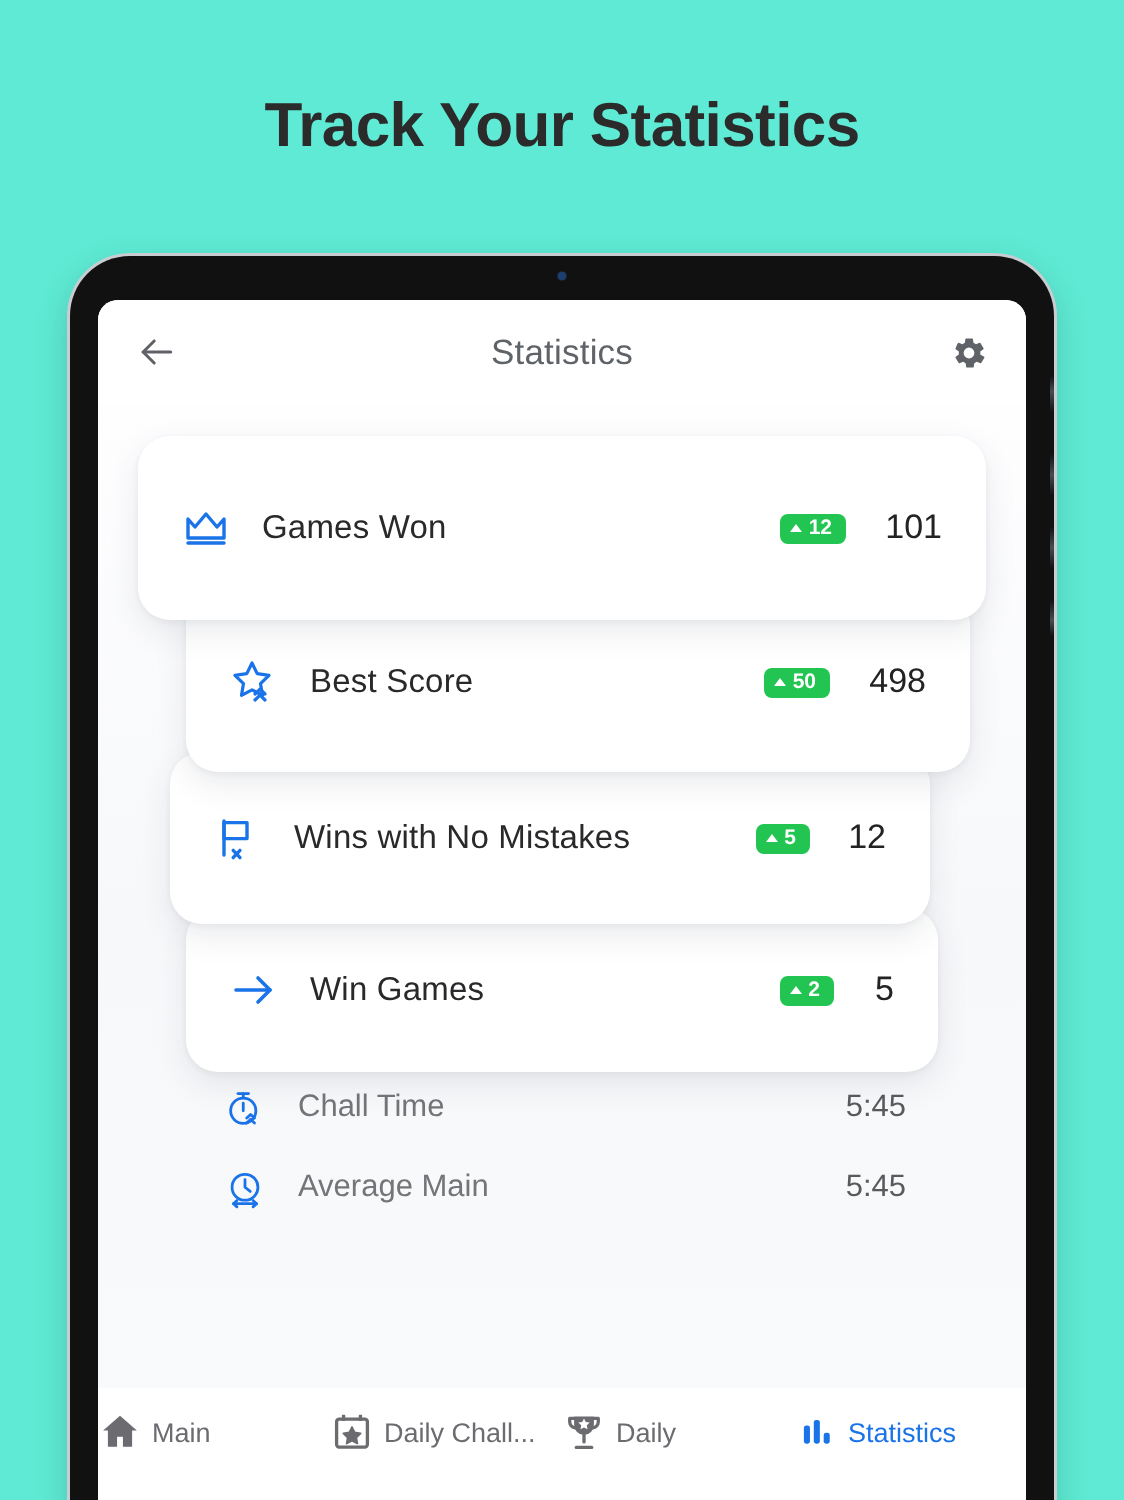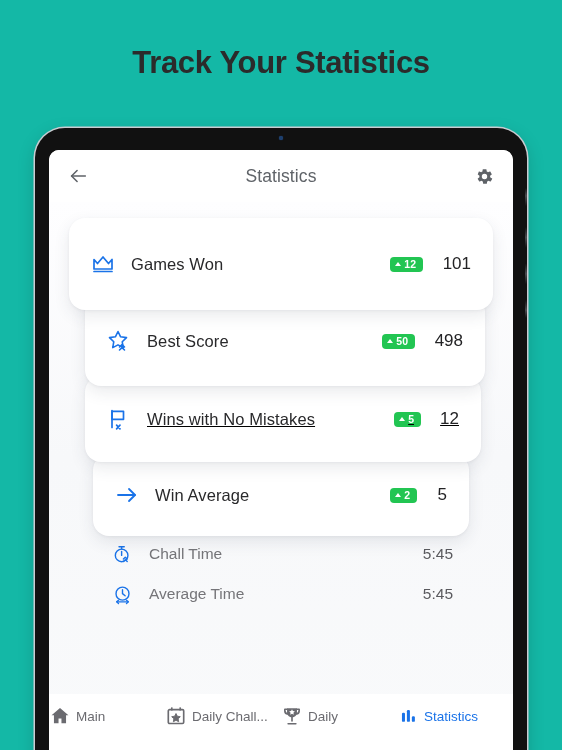--- a/index.html
+++ b/index.html
@@ -9,21 +9,21 @@
     height: 750px;
     background: #ffffff;
     font-family: "Liberation Sans", sans-serif;
     overflow: hidden;
   }
 
   .page {
     position: relative;
     width: 562px;
     height: 750px;
-    background: #14b8a6;
+    background: #5eead4;
   }
 
   
   .headline {
     position: absolute;
     top: 45px;
     left: 0;
     width: 562px;
     text-align: center;
     font-size: 31px;
@@ -179,22 +179,22 @@
   }
   .stat-value {
     font-size: 17px;
     color: #232325;
     text-align: right;
     margin-left: 14px;
   }
 
   
   .card-0 { left: 20px;  right: 20px;  top: 0px;   height: 92px; z-index: 4; }
-  .card-1 { left: 36px;  right: 28px;  top: 78px;  height: 90px; z-index: 3; }
-  .card-2 { left: 36px;  right: 32px;  top: 158px; height: 86px; z-index: 2; text-decoration: underline; }
+  .card-1 { left: 44px;  right: 28px;  top: 78px;  height: 90px; z-index: 3; }
+  .card-2 { left: 36px;  right: 48px;  top: 158px; height: 86px; z-index: 2; }
   .card-3 { left: 44px;  right: 44px;  top: 236px; height: 82px; z-index: 1; }
 
   .card-0 .s-icon { margin-left: 22px; margin-right: 16px; }
   .card-1 .s-icon { margin-left: 22px; margin-right: 16px; }
   .card-2 .s-icon { margin-left: 22px; margin-right: 16px; }
   .card-3 .s-icon { margin-left: 22px; margin-right: 16px; }
 
   .card-0 .stat-value { min-width: 34px; margin-right: 22px; }
   .card-1 .stat-value { min-width: 34px; margin-right: 22px; }
   .card-2 .stat-value { min-width: 24px; margin-right: 22px; }
@@ -336,21 +336,21 @@
             <div class="stat-value">12</div>
           </div>
 
           <div class="stat-card card-3">
             <div class="s-icon">
               <svg width="24" height="24" viewBox="0 0 24 24" fill="none" stroke="#1a73e8" stroke-width="1.8" stroke-linecap="round" stroke-linejoin="round">
                 <line x1="3" y1="12" x2="20" y2="12"></line>
                   <polyline points="14,6 20,12 14,18"></polyline>
               </svg>
             </div>
-            <div class="stat-label">Win Average</div>
+            <div class="stat-label">Win Games</div>
             <div class="badge">
               <span class="tri"></span>
               <span>2</span>
             </div>
             <div class="stat-value">5</div>
           </div>
 
         </div>
 
         <div class="times">
@@ -373,21 +373,21 @@
           <div class="time-row">
             <div class="t-icon">
               <svg width="21" height="21" viewBox="0 0 24 24" fill="none" stroke="#1a73e8" stroke-width="1.6" stroke-linecap="round" stroke-linejoin="round">
                 <circle cx="12" cy="11" r="7.4"></circle>
                 <polyline points="12,6.6 12,11 15,13.4"></polyline>
                 <line x1="5.4" y1="20.4" x2="18.6" y2="20.4"></line>
                 <polyline points="7.4,18.6 5.4,20.4 7.4,22.2"></polyline>
                 <polyline points="16.6,18.6 18.6,20.4 16.6,22.2"></polyline>
               </svg>
             </div>
-            <div class="time-label">Average Time</div>
+            <div class="time-label">Average Main</div>
             <div class="time-value">5:45</div>
           </div>
 
         </div>
 
         <div class="bottomnav">
 
           <div class="nav-item">
             <div class="nav-icon">
               <svg width="22" height="22" viewBox="0 0 24 24" fill="#6b6b70">

